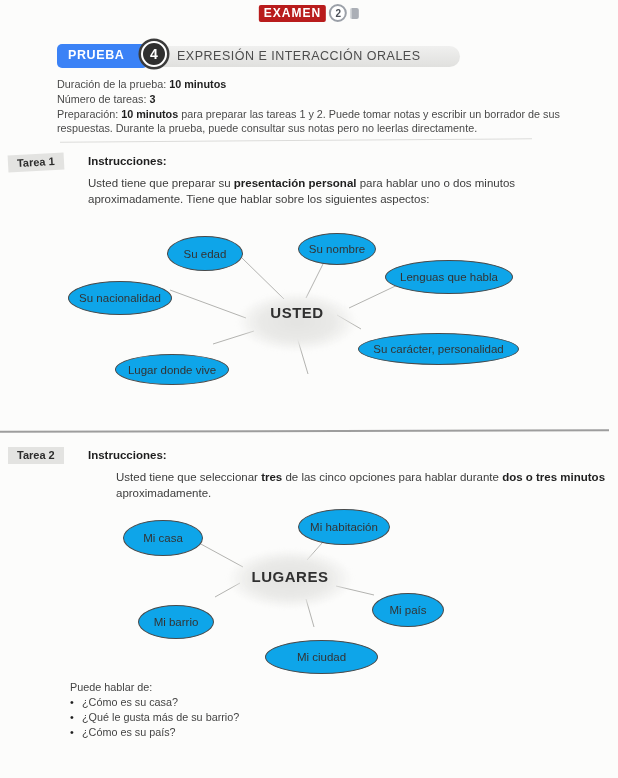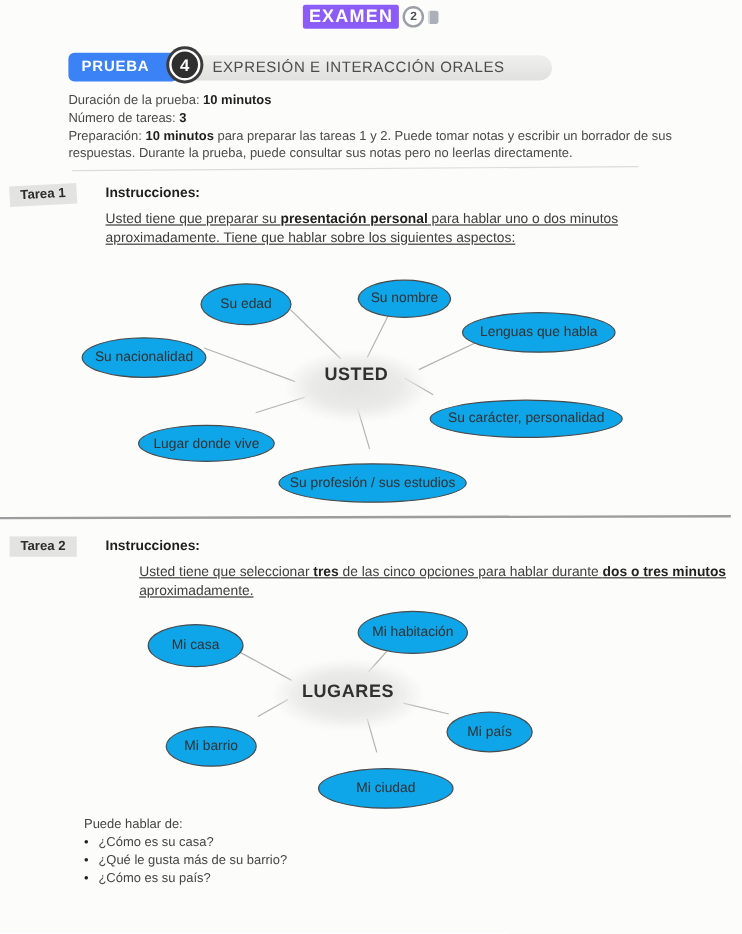--- a/index.html
+++ b/index.html
@@ -5,21 +5,21 @@
   html,body { margin:0; padding:0; background:#ffffff; }
   .page {
     position:relative; width:618px; height:778px;
     background:#fcfcfb; overflow:hidden;
     font-family:"Liberation Sans", sans-serif; color:#3d3d3d;
   }
 
   
   .exam-badge { position:absolute; top:4px; left:50%; transform:translateX(-50%);
     display:flex; align-items:center; gap:3px; }
-  .exam-label { background:#8b5cf6; color:#fff; font-size:15px; font-weight:bold;
+  .exam-label { background:#b91c1c; color:#fff; font-size:12px; font-weight:bold;
     letter-spacing:1px; padding:1px 5px 2px; border-radius:2px; }
   .exam-num { width:14px; height:14px; border-radius:50%; border:2px solid #9ba0a8;
     background:#fff; color:#4a4f57; font-size:10px; font-weight:bold;
     display:flex; align-items:center; justify-content:center; }
   .exam-marker { width:7px; height:11px; background:#abafb6; border-radius:2px;
     border-left:2px solid #d6d9dc; }
 
   
   .prueba-wrap { position:absolute; left:57px; top:44px; width:403px; height:24px; }
   .prueba-bar { position:absolute; left:0; top:2px; width:100%; height:21px;
@@ -43,21 +43,21 @@
     background:#dcdcda; transform:rotate(-0.4deg); }
 
   
   .tarea-tab { position:absolute; background:#e3e3e1; color:#2c2c2c;
     font-weight:bold; font-size:11px; padding:2px 9px 3px; }
   #tab1 { left:8px; top:154px; transform:rotate(-3deg); }
   #tab2 { left:8px; top:447px; }
   .instr-head { position:absolute; font-weight:bold; font-size:11.5px; color:#1e1e1e; }
   #head1 { left:88px; top:155px; }
   #head2 { left:88px; top:449px; }
-  .instr-body { position:absolute; font-size:11.5px; line-height:16px; color:#3d3d3d;text-decoration:underline; }
+  .instr-body { position:absolute; font-size:11.5px; line-height:16px; color:#3d3d3d; }
   #body1 { left:88px; top:175px; width:430px; }
   #body2 { left:88px; top:469px; width:500px;margin-left:28px; }
 
   
   .map { position:absolute; }
   #map1 { left:60px; top:218px; width:480px; height:200px; }
   #map2 { left:100px; top:490px; width:420px; height:180px; }
   .map svg { position:absolute; left:0; top:0; }
   .cloud { position:absolute; border-radius:50%; filter:blur(2px);
     background:radial-gradient(ellipse at center,#e3e3e1 0%,#eaeae8 45%,rgba(246,246,244,0) 72%); }
@@ -121,21 +121,20 @@
       </g>
     </svg>
     <div class="cloud" style="left:178px; top:75px; width:118px; height:58px;"></div>
     <div class="center-label" style="left:178px; top:86px; width:118px;">USTED</div>
     <div class="node" style="left:107px; top:6px;  width:76px;  height:35px;">Su edad</div>
     <div class="node" style="left:238px; top:3px;  width:78px;  height:32px;">Su nombre</div>
     <div class="node" style="left:325px; top:30px; width:128px; height:34px;">Lenguas que habla</div>
     <div class="node" style="left:8px;   top:51px; width:104px; height:34px;">Su nacionalidad</div>
     <div class="node" style="left:298px; top:103px; width:161px; height:32px;">Su carácter, personalidad</div>
     <div class="node" style="left:55px;  top:124px; width:114px; height:31px;">Lugar donde vive</div>
-    <div class="node" style="left:172px; top:156px; width:157px; height:33px;">Su profesión / sus estudios</div>
   </div>
 
   <div class="section-rule"></div>
 
   <div class="tarea-tab" id="tab2">Tarea 2</div>
   <div class="instr-head" id="head2">Instrucciones:</div>
   <div class="instr-body" id="body2"><span>Usted tiene que seleccionar </span><b>tres</b><span> de las cinco opciones para hablar durante </span><b>dos o tres minutos</b><span> aproximadamente.</span></div>
 
   <div class="map" id="map2">
     <svg width="420" height="180">

